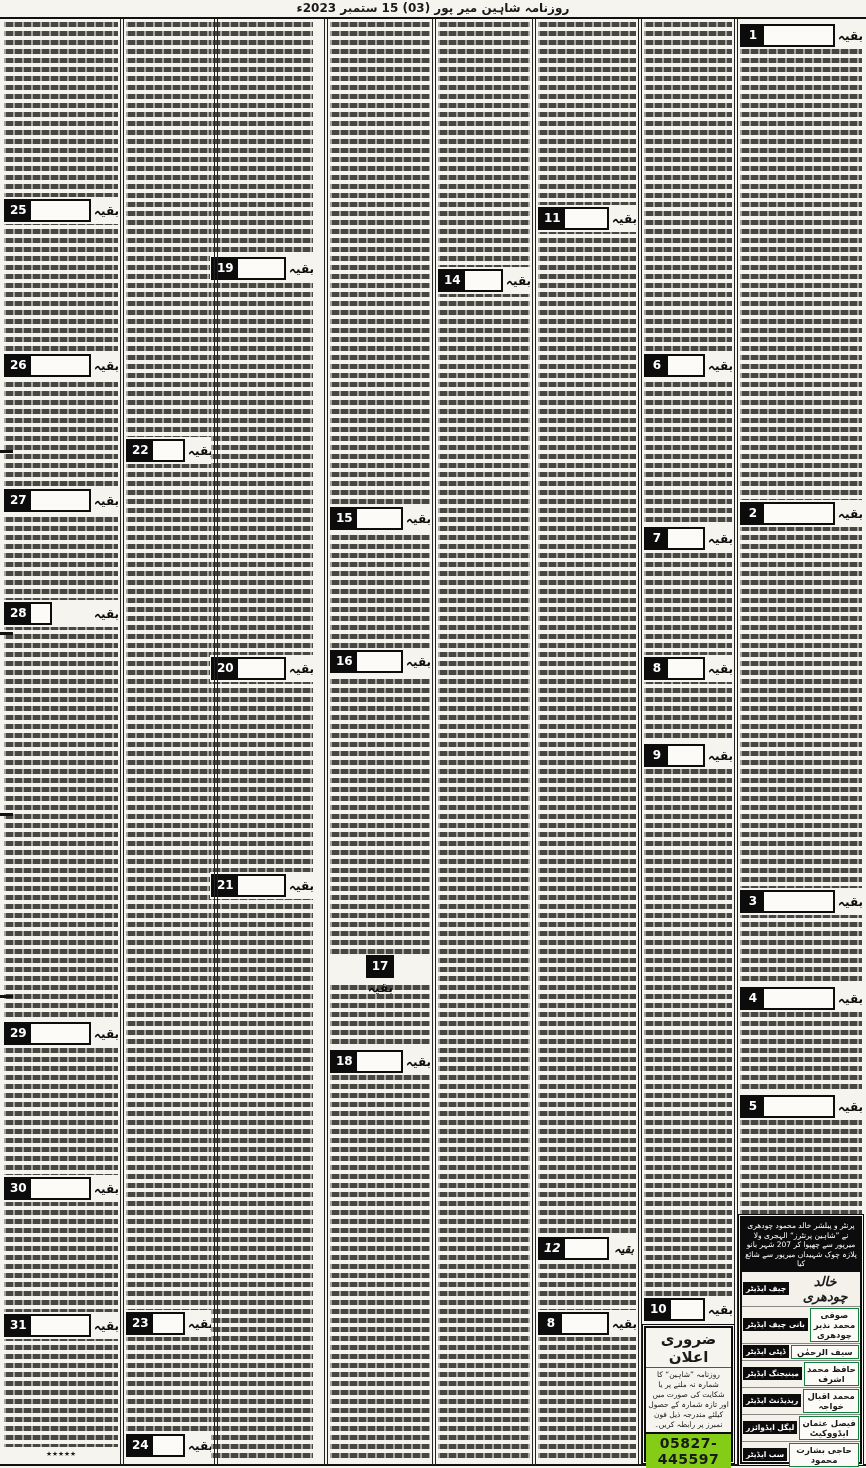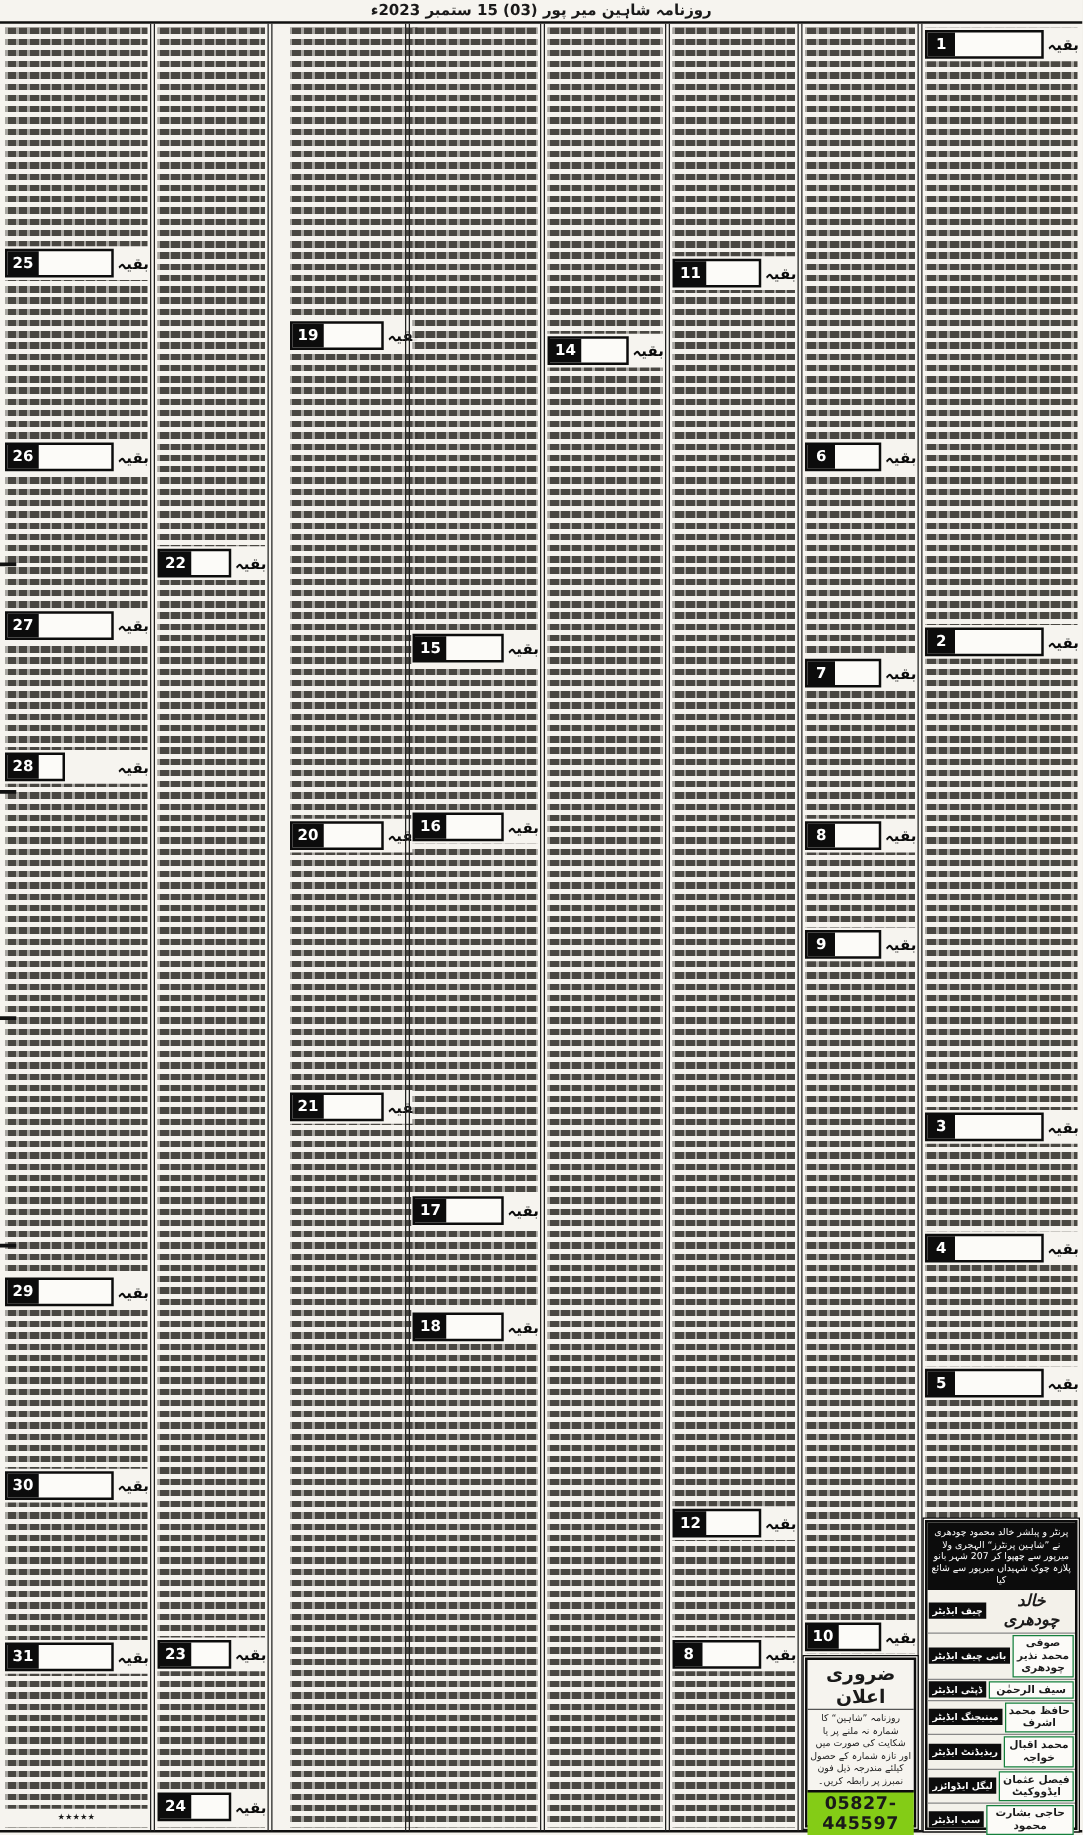--- a/index.html
+++ b/index.html
@@ -176,21 +176,21 @@
           </span>
           <span class="m-label">بقیہ</span>
         </div>
         <div class="marker" style="top: 1412px;">
           <span class="m-bar">
             <span class="m-num">24</span>
           </span>
           <span class="m-label">بقیہ</span>
         </div>
       </div>
-      <div class="column" style="left: 231px; width: 104px;">
+      <div class="column" style="left: 210px; width: 104px;">
         <div class="newsprint"></div>
         <div class="marker" style="top: 235px;">
           <span class="m-bar">
             <span class="m-num">19</span>
           </span>
           <span class="m-label">بقیہ</span>
         </div>
         <div class="marker" style="top: 635px;">
           <span class="m-bar">
             <span class="m-num">20</span>
@@ -211,21 +211,21 @@
             <span class="m-num">15</span>
           </span>
           <span class="m-label">بقیہ</span>
         </div>
         <div class="marker" style="top: 628px;">
           <span class="m-bar">
             <span class="m-num">16</span>
           </span>
           <span class="m-label">بقیہ</span>
         </div>
-        <div class="marker" style="top: 935px;">
+        <div class="marker" style="top: 935px; flex-direction: column;">
           <span class="m-bar">
             <span class="m-num">17</span>
           </span>
           <span class="m-label">بقیہ</span>
         </div>
         <div class="marker" style="top: 1028px;">
           <span class="m-bar">
             <span class="m-num">18</span>
           </span>
           <span class="m-label">بقیہ</span>
@@ -241,21 +241,21 @@
         </div>
       </div>
       <div class="column" style="left: 537px; width: 100px;">
         <div class="newsprint"></div>
         <div class="marker" style="top: 185px;">
           <span class="m-bar">
             <span class="m-num">11</span>
           </span>
           <span class="m-label">بقیہ</span>
         </div>
-        <div class="marker" style="top: 1185px;">
+        <div class="marker" style="top: 1215px; font-style: italic;">
           <span class="m-bar">
             <span class="m-num">12</span>
           </span>
           <span class="m-label">بقیہ</span>
         </div>
         <div class="marker" style="top: 1290px;">
           <span class="m-bar">
             <span class="m-num">8</span>
           </span>
           <span class="m-label">بقیہ</span>

